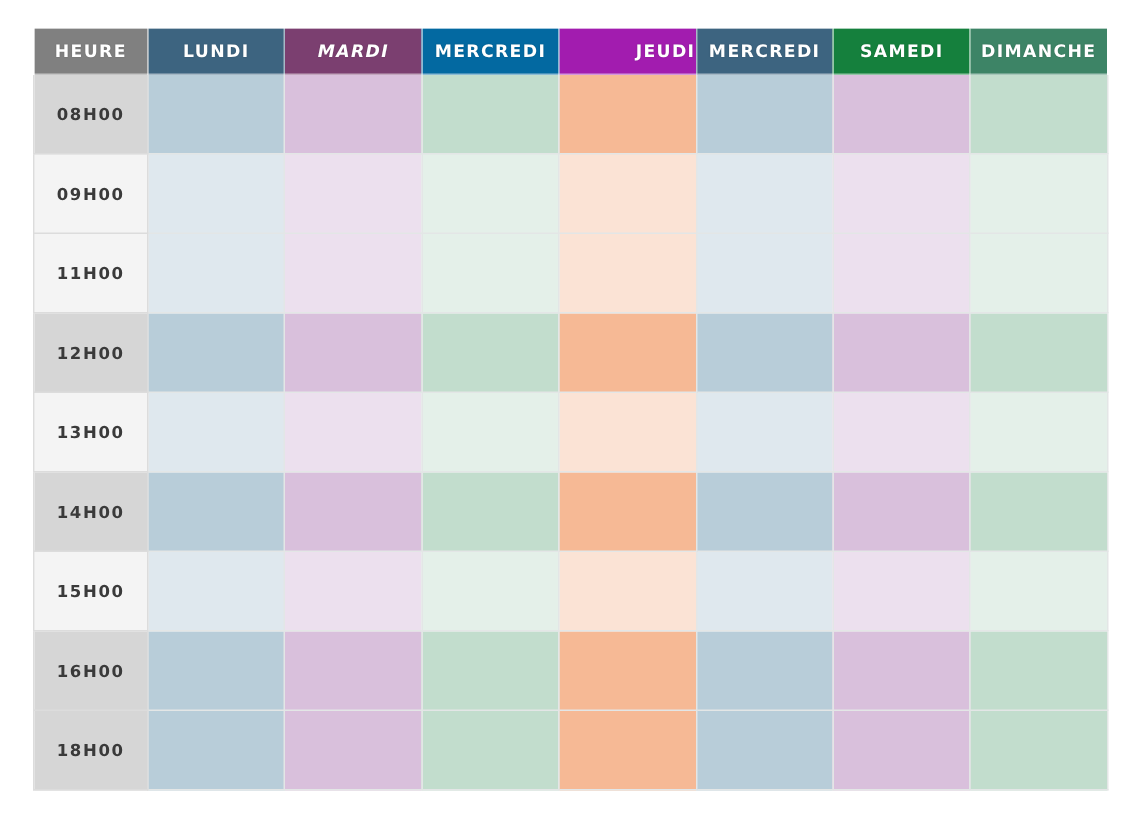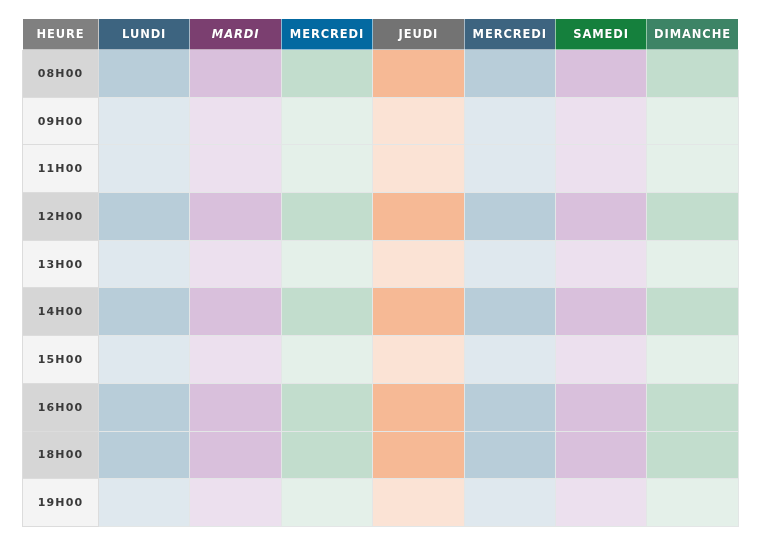--- a/index.html
+++ b/index.html
@@ -47,21 +47,21 @@
     letter-spacing: 0.9px;
     color: #ffffff;
     border: 1px solid rgba(255,255,255,0.55);
     text-shadow: 0 0 1px rgba(0,0,0,0.25);
     white-space: nowrap;
   }
   th.hdr-heure    { background: #808080; color: #ffffff; }
   th.hdr-lundi    { background: #3d6480; }
   th.hdr-mardi    { background: #7b3f70; font-style: italic; }
   th.hdr-mercredi { background: #0369a1; }
-  th.hdr-jeudi    { background: #737373; }
+  th.hdr-jeudi    { background: #a21caf; text-align: right; }
   th.hdr-vendredi { background: #3d6480; }
   th.hdr-samedi   { background: #15803d; }
   th.hdr-dimanche { background: #3d8466; }
 
   
   tbody tr { height: 39.9px; }
 
   td.cell {
     padding: 0;
     height: 39.9px;
@@ -212,25 +212,15 @@
         <tr class="row-dark">
           <td class="cell heure">18H00</td>
           <td class="cell d-lundi"></td>
           <td class="cell d-mardi"></td>
           <td class="cell d-mercredi"></td>
           <td class="cell d-jeudi"></td>
           <td class="cell d-vendredi"></td>
           <td class="cell d-samedi"></td>
           <td class="cell d-dimanche"></td>
         </tr>
-        <tr class="row-light">
-          <td class="cell heure">19H00</td>
-          <td class="cell d-lundi"></td>
-          <td class="cell d-mardi"></td>
-          <td class="cell d-mercredi"></td>
-          <td class="cell d-jeudi"></td>
-          <td class="cell d-vendredi"></td>
-          <td class="cell d-samedi"></td>
-          <td class="cell d-dimanche"></td>
-        </tr>
       </tbody>
   </table>
 </div>
 
 </body></html>

